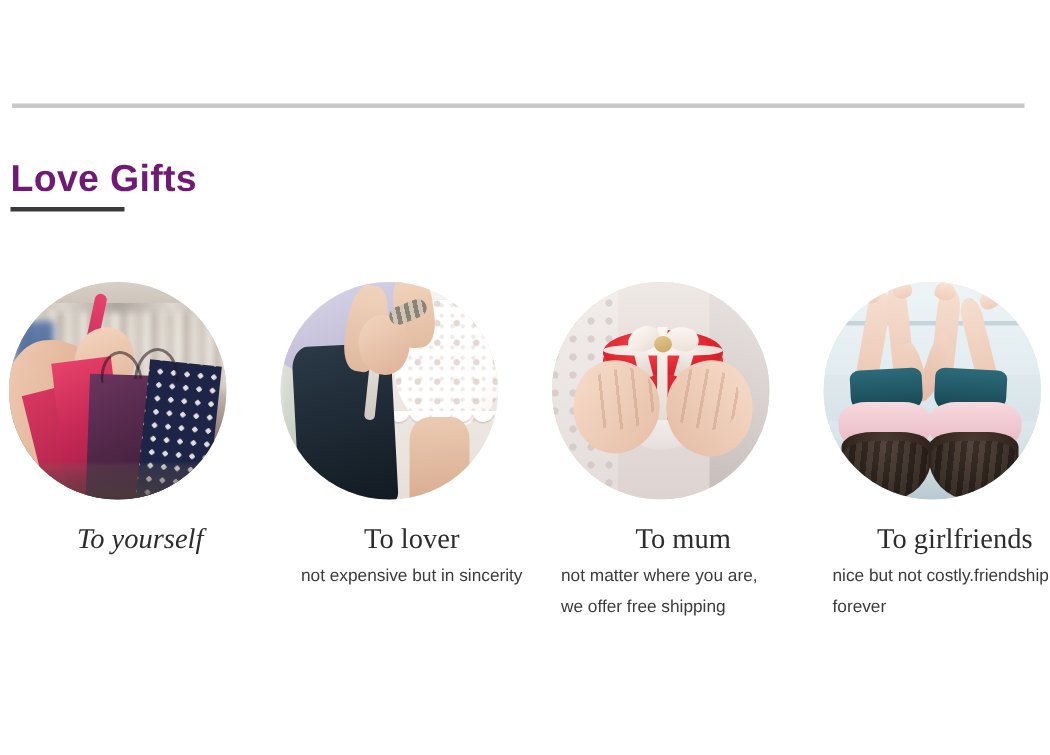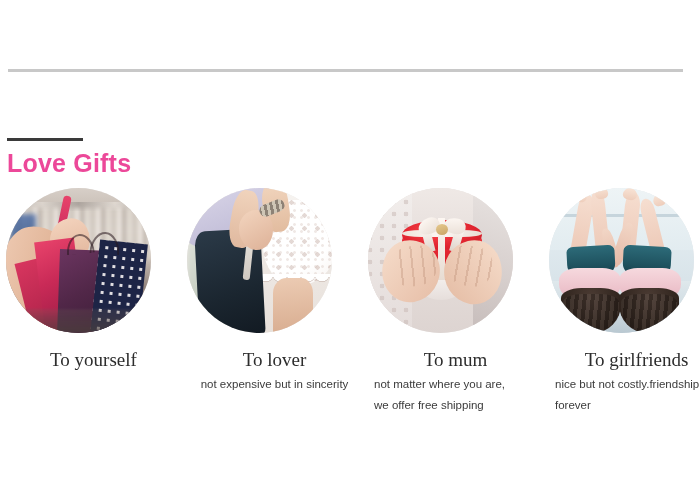--- a/index.html
+++ b/index.html
@@ -35,25 +35,24 @@
   }
 
   
   .section-title {
     position: absolute;
     left: 7px;
     top: 103px;
     font-family: "Liberation Sans", sans-serif;
     font-size: 25px;
     font-weight: 600;
-    color: #ec4899;
+    color: #701a75;
     letter-spacing: 0.2px;
     line-height: 32px;
     white-space: nowrap;
-    margin-top: 44px;
   }
   .title-underline {
     position: absolute;
     left: 7px;
     top: 138px;
     width: 76px;
     height: 3px;
     background: #3a3a3a;
   }
 
@@ -64,21 +63,21 @@
     top: 186px;
     width: 700px;
     height: 240px;
   }
   .card {
     position: absolute;
     top: 0;
     width: 181px;
     height: 240px;
   }
-  .card-0 { left: 3px; }
+  .card-0 { left: 3px; font-style: italic; }
   .card-1 { left: 184px; }
   .card-2 { left: 365px; }
   .card-3 { left: 546px; }
 
   .thumb {
     position: absolute;
     left: 3px;
     top: 2px;
     width: 145px;
     height: 145px;

